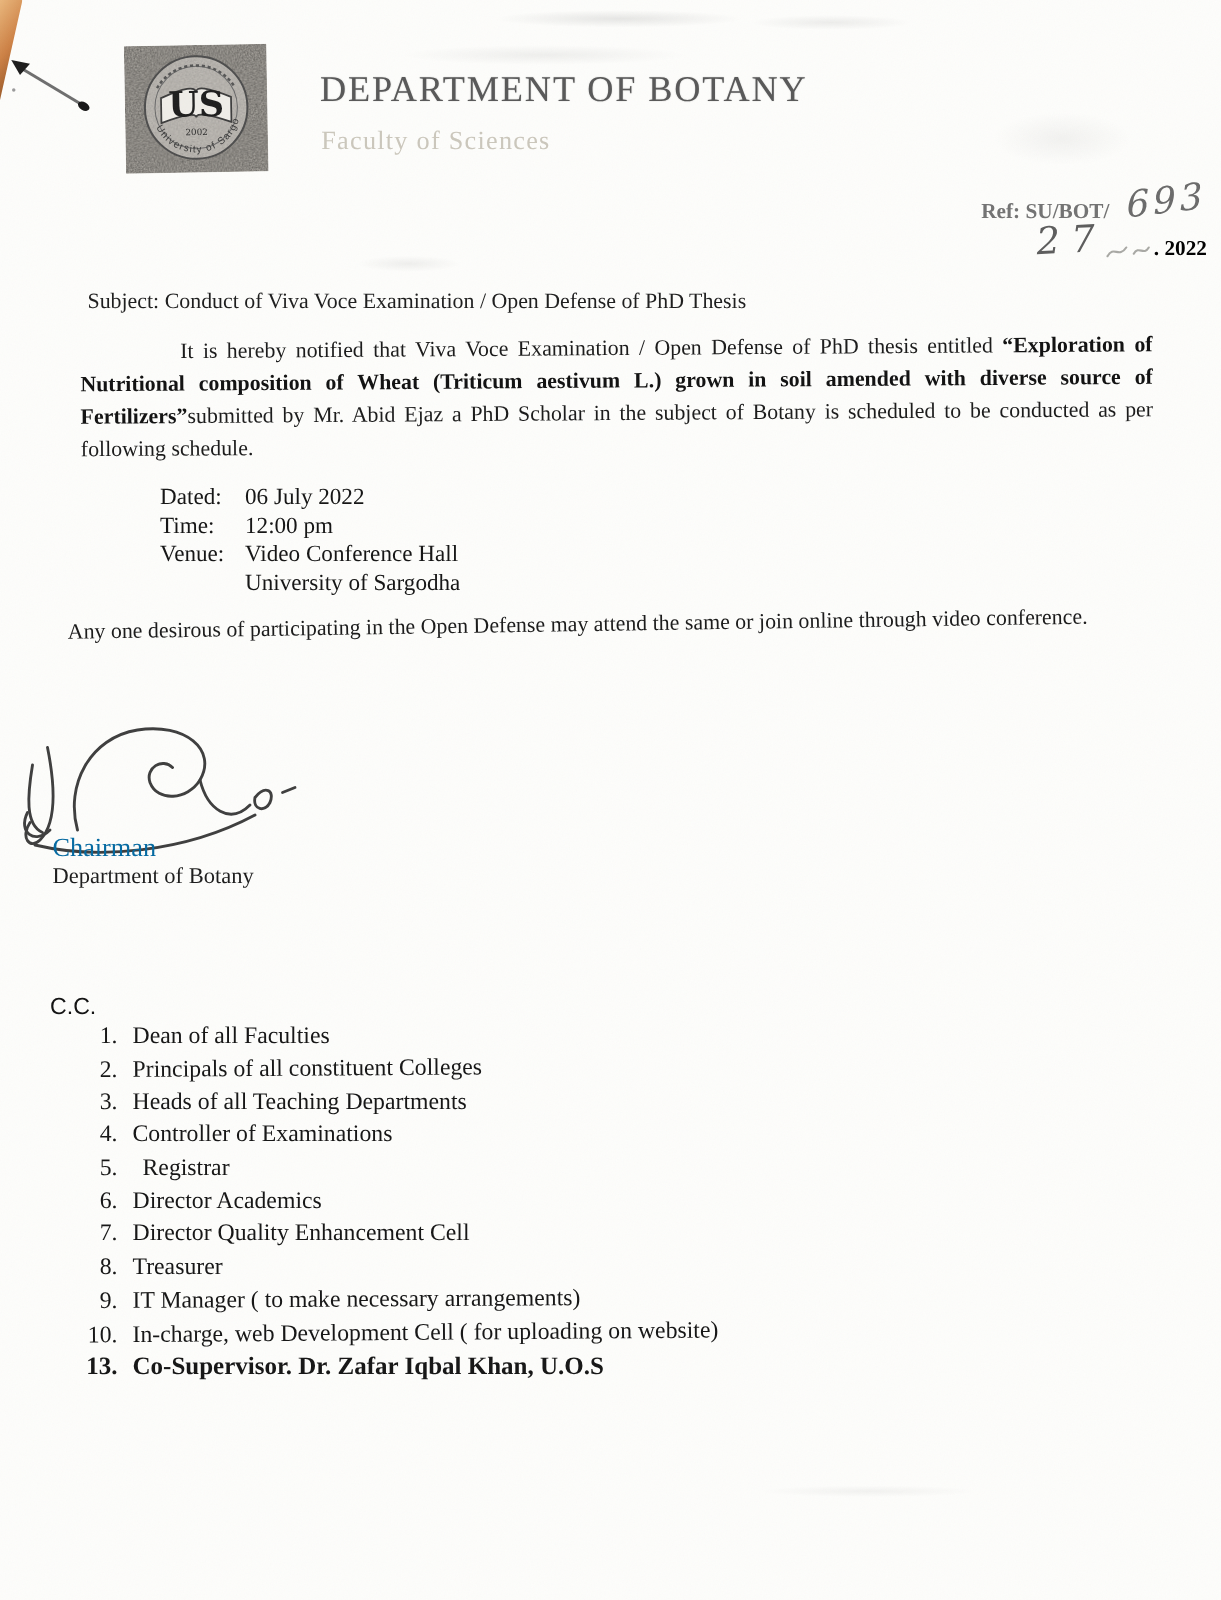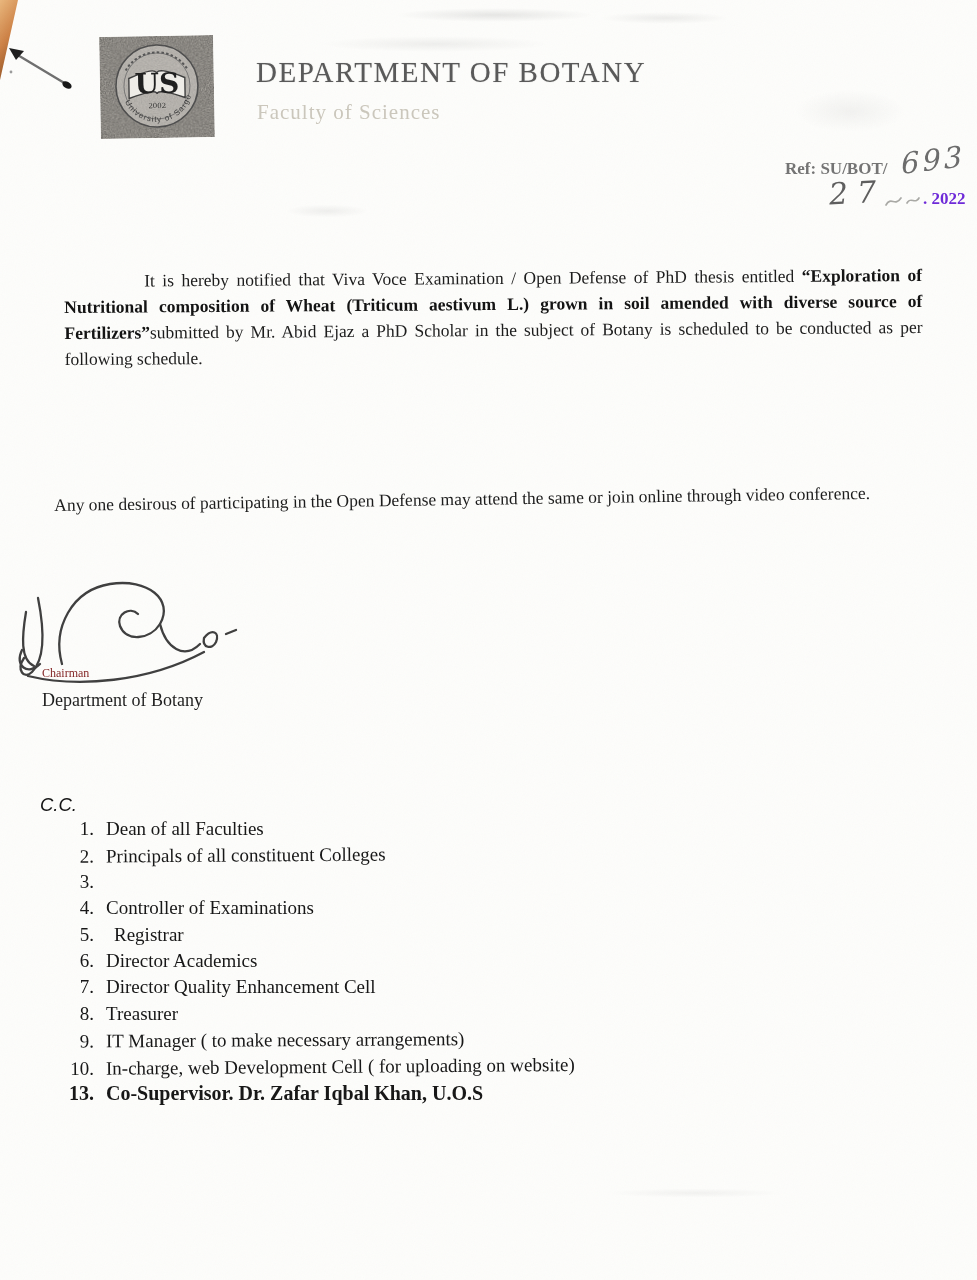--- a/index.html
+++ b/index.html
@@ -43,21 +43,21 @@
     position:absolute; left:901px; top:143px; font-size:29px; color:#6b6b6b;
     font-family:"DejaVu Serif", serif; font-style:italic;
     transform:rotate(-7deg) skewX(-5deg); letter-spacing:3px; white-space:nowrap;
   }
   .date-day {
     position:absolute; left:829px; top:175px; font-size:30px; color:#5d5d5d;
     font-family:"DejaVu Serif", serif; font-style:italic;
     transform:rotate(-3deg); letter-spacing:9px; white-space:nowrap;
   }
   .date-scribble { position:absolute; left:884px; top:192px; }
-  .date-year { position:absolute; left:923px; top:189px; font-size:17px; font-weight:700; color:#6d28d9; white-space:nowrap; }
+  .date-year { position:absolute; left:923px; top:189px; font-size:17px; font-weight:700; color:#000000; white-space:nowrap; }
 
   .subject-line { position:absolute; left:70px; top:230px; font-size:17.5px; color:#1d1d1d; white-space:nowrap; }
 
   .para1 {
     position:absolute; left:64px; top:268px; width:858px;
     font-size:17.5px; line-height:26px; text-align:justify; text-indent:80px;
     color:#1a1a1a; transform:rotate(-0.4deg); transform-origin:left top;
   }
   .para1 b { font-weight:700; color:#111; }
 
@@ -66,24 +66,24 @@
   .schedule .lbl { width:66px; }
   .schedule .val { padding-left:2px; }
 
   .para2 {
     position:absolute; left:54px; top:492px; width:892px;
     font-size:17.5px; line-height:27px; color:#1a1a1a;
     transform:rotate(-0.85deg); transform-origin:left top;
   }
 
   .signature { position:absolute; left:8px; top:572px; }
-  .sig-chairman { position:absolute; left:42px; top:666px; font-size:12px; color:#7f1d1d; }
+  .sig-chairman { position:absolute; left:42px; top:666px; font-size:21px; color:#0369a1; }
   .sig-dept { position:absolute; left:42px; top:690px; font-size:18px; color:#1c1c1c; }
 
-  .cc-label { position:absolute; left:40px; top:794px; font-size:18.5px; color:#111; font-family:"Liberation Sans",sans-serif;font-style:italic; }
+  .cc-label { position:absolute; left:40px; top:794px; font-size:18.5px; color:#111; font-family:"Liberation Sans",sans-serif; }
   .cc-list { position:absolute; left:58px; top:818px; list-style:none; font-size:19px; color:#151515; }
   .cc-list li { display:flex; height:26.4px; align-items:baseline; }
   .cc-list .num { width:36px; text-align:right; margin-right:12px; flex:none; }
   .cc-list li.indent-sm .lbl2 { padding-left:8px; }
   .cc-list li.bold { font-weight:700; font-size:20px; }
   .cc-list li:nth-child(2){ transform:rotate(-0.4deg); }
   .cc-list li:nth-child(9){ transform:rotate(-0.35deg); }
   .cc-list li:nth-child(10){ transform:rotate(-0.45deg); }
 
   .grain { position:absolute; inset:0; opacity:.03; pointer-events:none; }
@@ -139,23 +139,41 @@
   <div class="ref-label">Ref: SU/BOT/</div>
   <div class="ref-number">693</div>
   <div class="date-day">27</div>
   <div class="date-scribble">
     <svg width="38" height="18" viewBox="0 0 38 18">
       <path d="M2,13 C7,4 11,15 17,6 M23,11 C27,4 31,13 35,6" fill="none" stroke="#a9a9a5" stroke-width="1.7" stroke-linecap="round"></path>
     </svg>
   </div>
   <div class="date-year">. 2022</div>
 
+  <div class="subject-line">Subject: Conduct of Viva Voce Examination / Open Defense of PhD Thesis</div>
 
   <p class="para1"><span>It is hereby notified that Viva Voce Examination / Open Defense of PhD thesis entitled </span><b>“Exploration of Nutritional composition of Wheat (Triticum aestivum L.) grown in soil amended with diverse source of Fertilizers”</b><span>submitted by Mr. Abid Ejaz a PhD Scholar in the subject of Botany is scheduled to be conducted as per following schedule.</span></p>
 
+  <div class="schedule">
+    <div class="row">
+      <span class="lbl">Dated:</span>
+      <span class="val">06 July 2022</span>
+    </div>
+    <div class="row">
+      <span class="lbl">Time:</span>
+      <span class="val">12:00 pm</span>
+    </div>
+    <div class="row">
+      <span class="lbl">Venue:</span>
+      <span class="val">
+        <span style="display:block;">Video Conference Hall</span>
+        <span style="display:block;">University of Sargodha</span>
+      </span>
+    </div>
+  </div>
 
   <p class="para2">Any one desirous of participating in the Open Defense may attend the same or join online through video conference.</p>
 
   <div class="signature">
     <svg width="240" height="118" viewBox="0 0 240 118">
       <g fill="none" stroke="#2e2e2e" stroke-width="2.3" stroke-linecap="round" opacity="0.92">
         <path d="M18,40 C14,64 12,88 26,94"></path>
         <path d="M30,26 C36,56 38,86 24,100 C16,108 8,98 16,86"></path>
         <path d="M14,78 C6,94 20,104 32,92"></path>
         <path d="M54,92 C44,56 64,18 102,12 C140,6 166,28 152,52 C142,68 118,70 112,54 C108,42 122,34 130,42"></path>
@@ -174,20 +192,21 @@
     <li>
         <span class="num">1.</span>
         <span class="lbl2">Dean of all Faculties</span>
       </li>
     <li>
         <span class="num">2.</span>
         <span class="lbl2">Principals of all constituent Colleges</span>
       </li>
     <li>
         <span class="num">3.</span>
+        <span class="lbl2">Heads of all Teaching Departments</span>
       </li>
     <li>
         <span class="num">4.</span>
         <span class="lbl2">Controller of Examinations</span>
       </li>
     <li class="indent-sm">
         <span class="num">5.</span>
         <span class="lbl2">Registrar</span>
       </li>
     <li>

